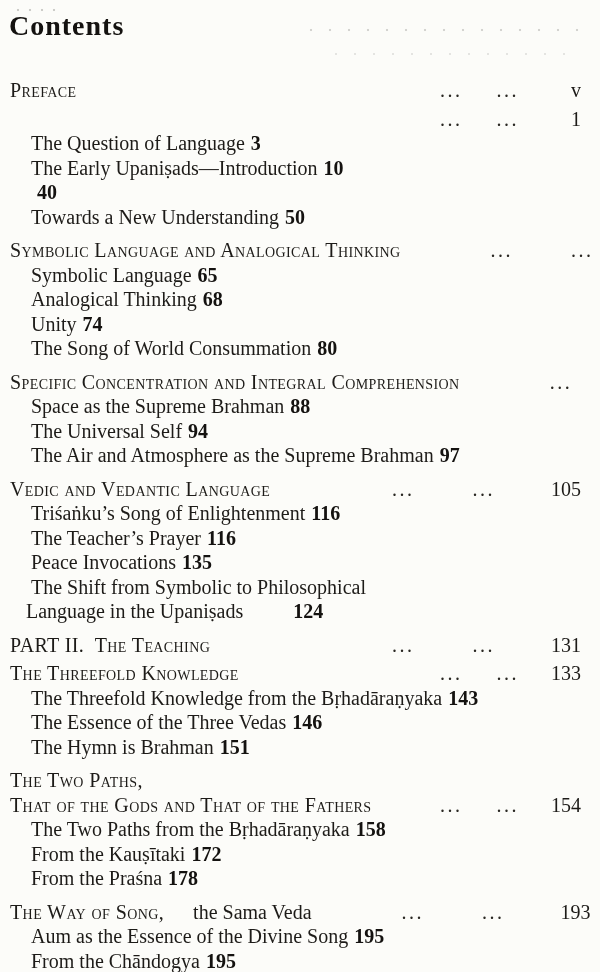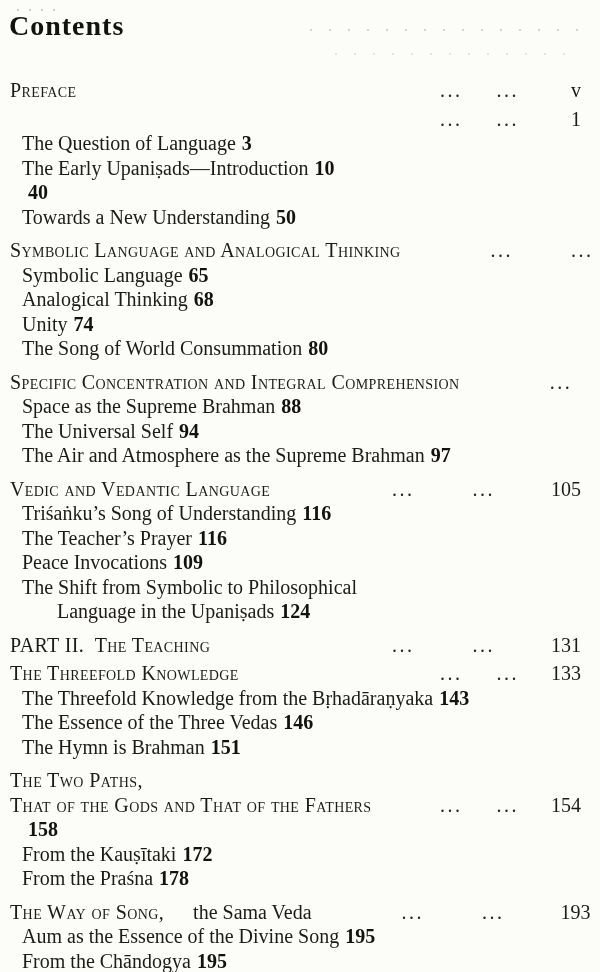--- a/index.html
+++ b/index.html
@@ -18,22 +18,22 @@
   }
   .toc{display:flex;flex-direction:column;}
   .row{
     display:flex;align-items:baseline;
     line-height:24.5px;
     padding-left:10px;padding-right:19px;
     white-space:nowrap;
   }
   .row.h .t{font-variant:small-caps;letter-spacing:.4px;}
   .row.h .t2{margin-left:5px;}
-  .row.i{padding-left:22px;}
-  .row.i2{padding-left:57px;}
+  .row.i{padding-left:31px;}
+  .row.i2{padding-left:26px;gap:44px;}
   .g{margin-top:9px;gap:24px;}
   .g2{margin-top:4px;}
   .fill{flex:1;min-width:8px;}
   .d{margin-left:34px;letter-spacing:2.5px;color:#2a2823;}
   .pg{min-width:34px;margin-left:28px;text-align:right;}
   .ip{margin-left:6px;font-weight:700;color:#141210;}
   
   .smudge{
     position:absolute;pointer-events:none;
     background-image:repeating-radial-gradient(circle at 6px 6px, rgba(60,58,52,.55) 0 .9px, rgba(60,58,52,0) 1.6px 100%);
@@ -133,30 +133,30 @@
 
   <div class="row h g">
     <span class="t">Vedic and Vedantic Language</span>
     <span class="fill"></span>
     <span class="d">...</span>
     <span class="d">...</span>
     <span class="pg">105</span>
   </div>
 
   <div class="row i">
-    <span>Triśaṅku’s Song of Understanding</span>
+    <span>Triśaṅku’s Song of Enlightenment</span>
     <b class="ip">116</b>
   </div>
   <div class="row i">
     <span>The Teacher’s Prayer</span>
     <b class="ip">116</b>
   </div>
   <div class="row i">
     <span>Peace Invocations</span>
-    <b class="ip">109</b>
+    <b class="ip">135</b>
   </div>
   <div class="row i">
     <span>The Shift from Symbolic to Philosophical</span>
   </div>
   <div class="row i2">
     <span>Language in the Upaniṣads</span>
     <b class="ip">124</b>
   </div>
 
   <div class="row h g">
@@ -193,20 +193,21 @@
   </div>
   <div class="row h">
     <span class="t">That of the Gods and That of the Fathers</span>
     <span class="fill"></span>
     <span class="d">...</span>
     <span class="d">...</span>
     <span class="pg">154</span>
   </div>
 
   <div class="row i">
+    <span>The Two Paths from the Bṛhadāraṇyaka</span>
     <b class="ip">158</b>
   </div>
   <div class="row i">
     <span>From the Kauṣītaki</span>
     <b class="ip">172</b>
   </div>
   <div class="row i">
     <span>From the Praśna</span>
     <b class="ip">178</b>
   </div>

